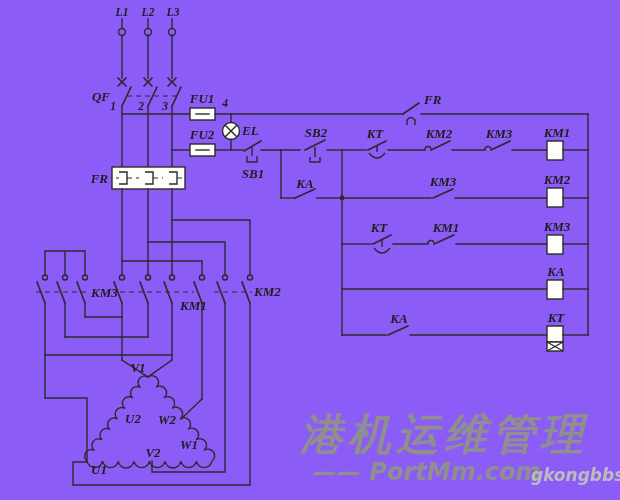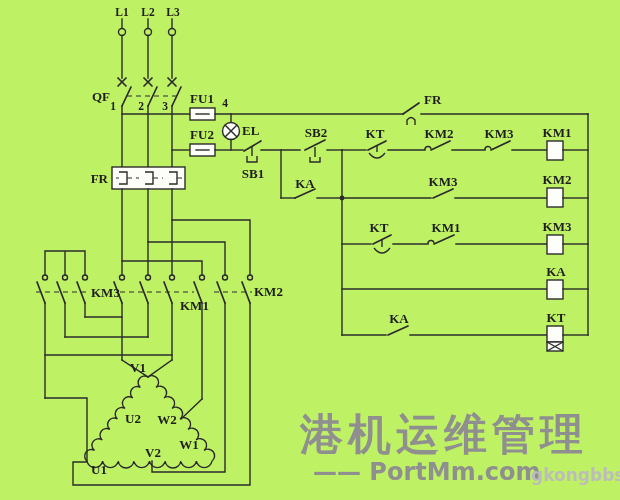--- a/index.html
+++ b/index.html
@@ -1,18 +1,18 @@
 <!DOCTYPE html>
 <html><head>
 <meta charset="utf-8">
 <style>
   html,body{margin:0;padding:0;background:#ffffff;}
   .stage{
-    position:relative;width:620px;height:500px;background:#bef264;
-    font-family:"Liberation Serif", serif;overflow:hidden;
+    position:relative;width:620px;height:500px;background:#8b5cf6;
+    font-family:"Liberation Serif", serif;overflow:hidden;font-style:italic;
   }
   svg{display:block}
   .wire{stroke:#2b2b2b;stroke-width:1.4;fill:none;stroke-linecap:square}
   .blade{stroke:#2b2b2b;stroke-width:1.7;fill:none;stroke-linecap:round}
   .dash{stroke:#2b2b2b;stroke-width:1.2;fill:none;stroke-dasharray:5,4}
   .sym{stroke:#2b2b2b;stroke-width:1.4;fill:none}
   .symf{stroke:#2b2b2b;stroke-width:1.4;fill:#fdfdfa}
   .dot{fill:#2b2b2b;stroke:none}
   .lbl{font-family:"Liberation Serif", serif;font-size:13px;font-weight:bold;fill:#1e1e1e}
   .lbs{font-family:"Liberation Serif", serif;font-size:11.5px;font-weight:bold;fill:#1e1e1e}

